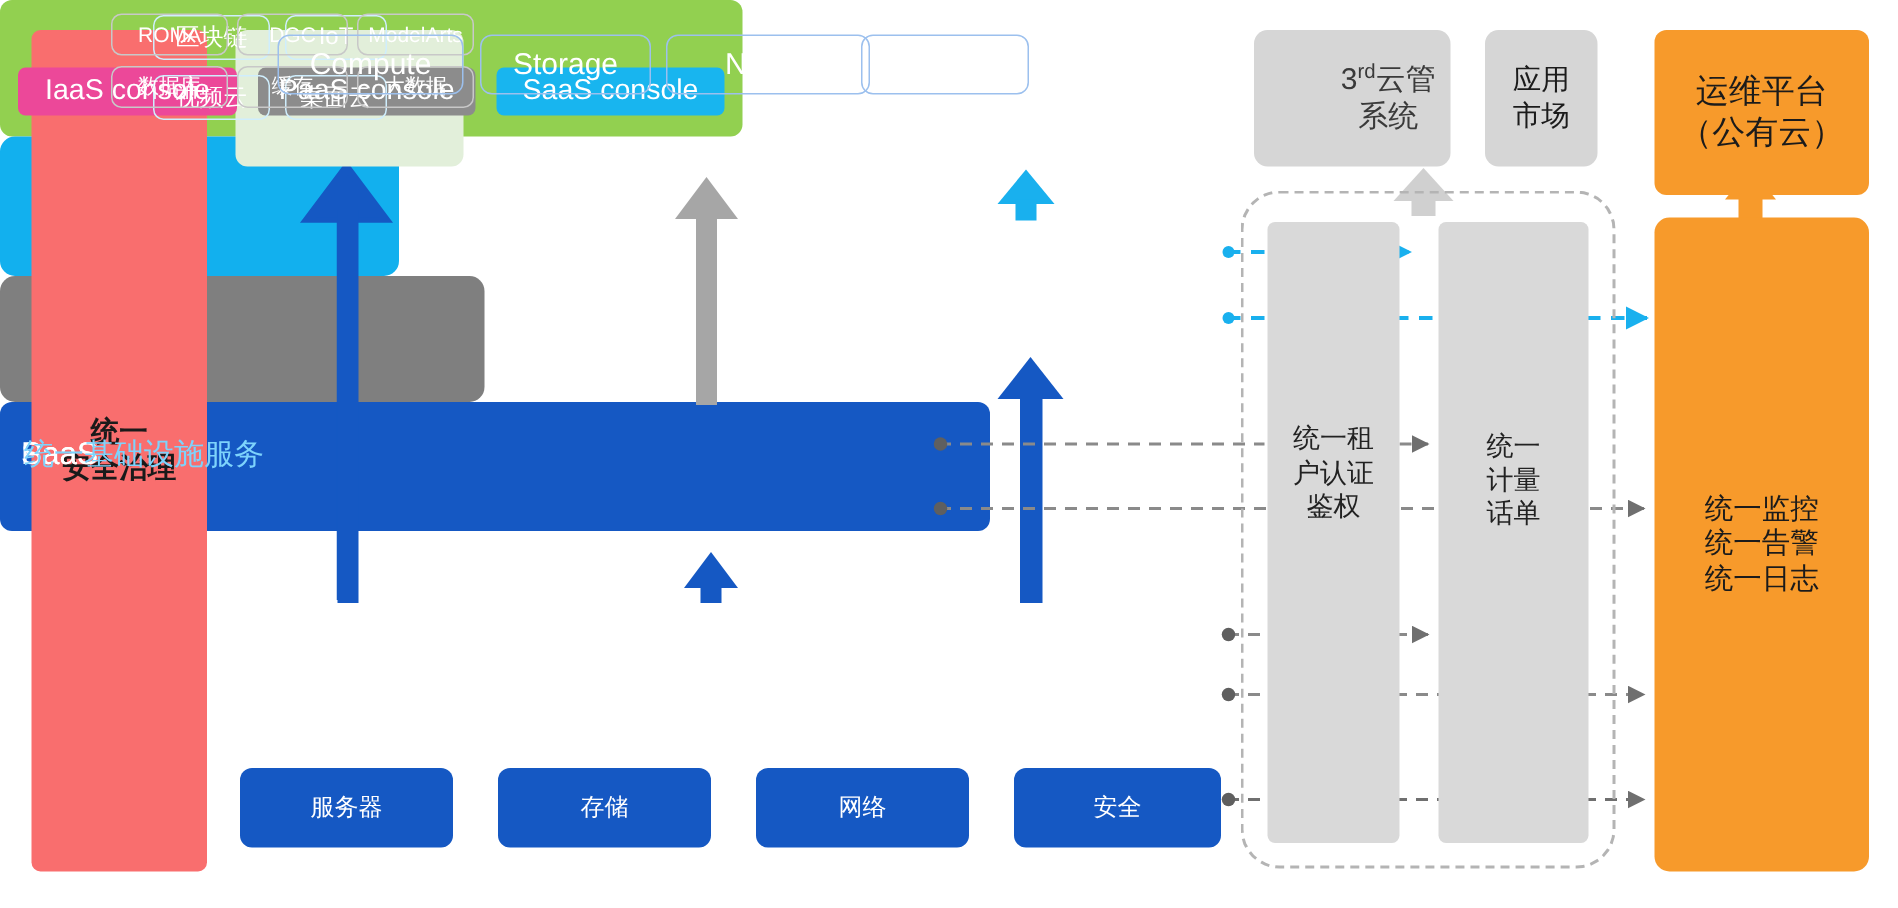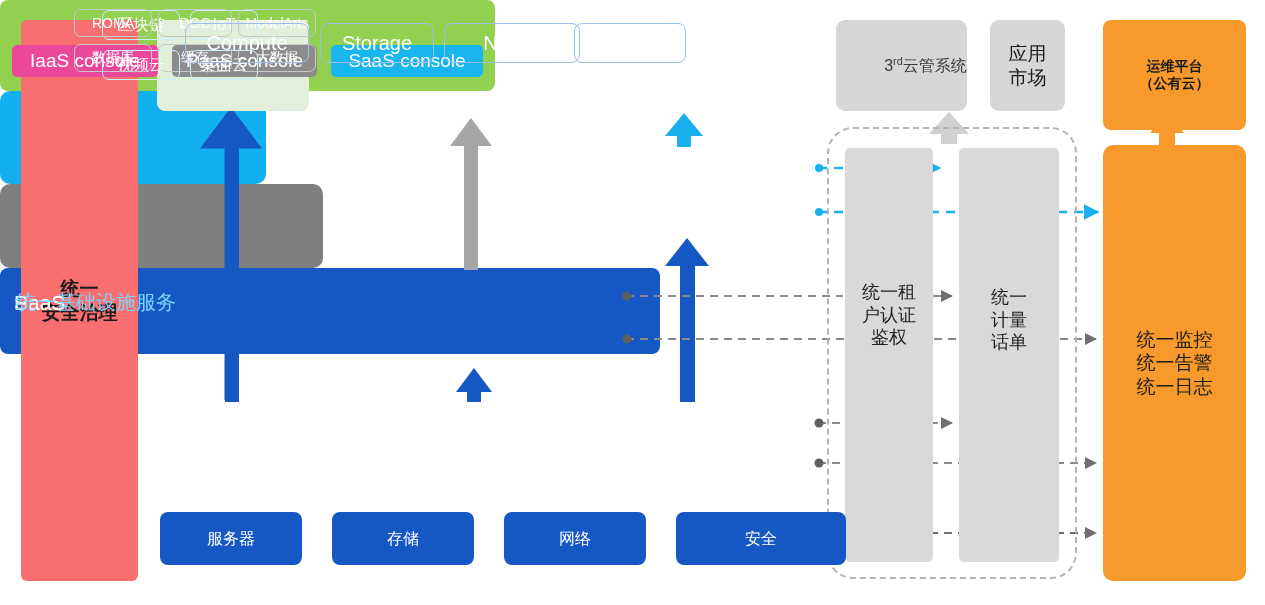--- a/index.html
+++ b/index.html
@@ -15,25 +15,25 @@
 
   
   .console-frame{left:323px;top:20px;width:495px;height:91px;background:#92d050;border-radius:8px;}
   .console-title{position:absolute;left:0;right:0;top:8px;text-align:center;font-size:21px;color:#111;}
   .console-chip{position:absolute;top:45px;height:32px;border-radius:5px;display:flex;align-items:center;justify-content:center;font-size:19px;color:#fff;}
   .chip-iaas{left:12px;width:146px;background:#ec4899;}
   .chip-paas{left:172px;width:145px;background:#8c8c8c;}
   .chip-saas{left:331px;width:152px;background:#18b5ef;}
 
   
-  .third-cloud{left:836px;top:20px;width:131px;height:91px;background:#d6d6d6;border-radius:9px;color:#3a3a3a;font-size:16px;padding-left:48px;}
+  .third-cloud{left:836px;top:20px;width:131px;height:91px;background:#d6d6d6;border-radius:9px;color:#3a3a3a;font-size:20px;padding-left:48px;}
   .app-market{left:990px;top:20px;width:75px;height:91px;background:#d6d6d6;border-radius:9px;color:#1b1b1b;font-size:19px;}
 
   
-  .ops-top{left:1103px;top:20px;width:143px;height:110px;background:#f79a2b;border-radius:8px;color:#1b1b1b;font-size:14px;font-weight:bold;}
+  .ops-top{left:1103px;top:20px;width:143px;height:110px;background:#f79a2b;border-radius:8px;color:#1b1b1b;font-size:22px;}
   .ops-col{left:1103px;top:145px;width:143px;height:436px;background:#f79a2b;border-radius:10px;color:#1b1b1b;font-size:19px;}
 
   
   .saas-box{left:552px;top:145px;width:266px;height:93px;background:#12b0ee;border-radius:10px;}
   .saas-label{position:absolute;left:14px;top:0;bottom:0;display:flex;align-items:center;font-size:21px;color:#fff;}
   .saas-chip{position:absolute;height:28px;border:1.6px solid #cfeefd;border-radius:7px;display:flex;align-items:center;justify-content:center;font-size:16px;color:#fff;background:transparent;}
   .sc1{left:102px;top:10px;width:76px;}
   .sc2{left:190px;top:10px;width:66px;}
   .sc3{left:102px;top:50px;width:76px;}
   .sc4{left:190px;top:50px;width:66px;}
@@ -56,21 +56,21 @@
   .ic1{left:185px;width:122px;}
   .ic2{left:320px;width:112px;}
   .ic3{left:444px;width:118px;padding-left:16px;}
   .ic4{left:574px;width:110px;}
 
   
   .hw{top:512px;height:53px;background:#1558c3;border-radius:8px;color:#fff;font-size:16px;}
   .hw1{left:160px;width:142px;}
   .hw2{left:332px;width:142px;}
   .hw3{left:504px;width:142px;}
-  .hw4{left:676px;width:170px;}
+  .hw4{left:676px;width:138px;}
 
   
   .dashed-area{position:absolute;left:827px;top:127px;width:250px;height:452px;border:2.5px dashed #b4b4b4;border-radius:26px;box-sizing:border-box;}
   .gray-pillar{position:absolute;background:#d9d9d9;border-radius:5px;}
   .pillar-a{left:845px;top:148px;width:88px;height:414px;}
   .pillar-b{left:959px;top:148px;width:100px;height:414px;}
   .pillar-text{position:absolute;display:flex;align-items:center;justify-content:center;text-align:center;color:#222;font-size:18px;line-height:1.25;}
   .pt-a{left:845px;top:270px;width:88px;height:90px;}
   .pt-b{left:959px;top:275px;width:100px;height:90px;}
 

